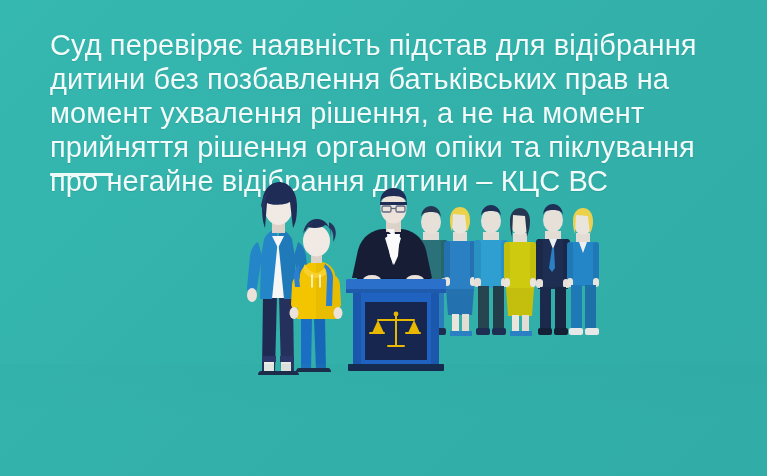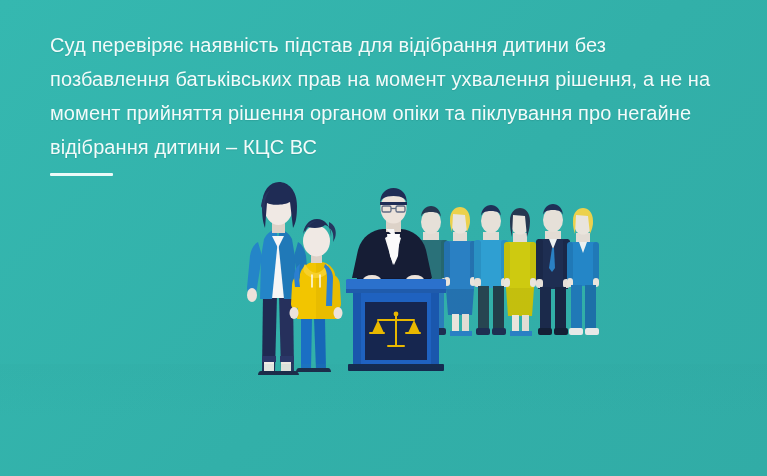--- a/index.html
+++ b/index.html
@@ -21,21 +21,21 @@
     inset: 0;
     background: linear-gradient(135deg, #35b8b0 0%, #32b0a9 55%, #31aca6 100%);
   }
   
   #headline {
     position: absolute;
     left: 50px;
     top: 28px;
     width: 680px;
     color: #f2fbfa;
-    font-size: 20px;
+    font-size: 29px;
     font-weight: 400;
     line-height: 34px;
     letter-spacing: 0.1px;
     white-space: pre-line;
     text-shadow: 0 1px 1px rgba(0,60,58,0.12);
   }
   #rule {
     position: absolute;
     left: 50px;
     top: 173px;

